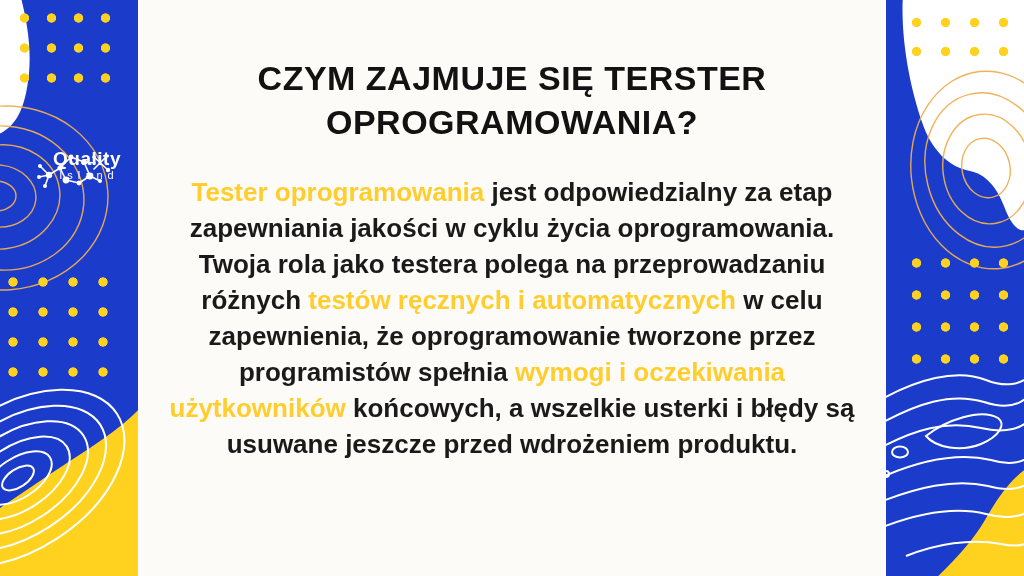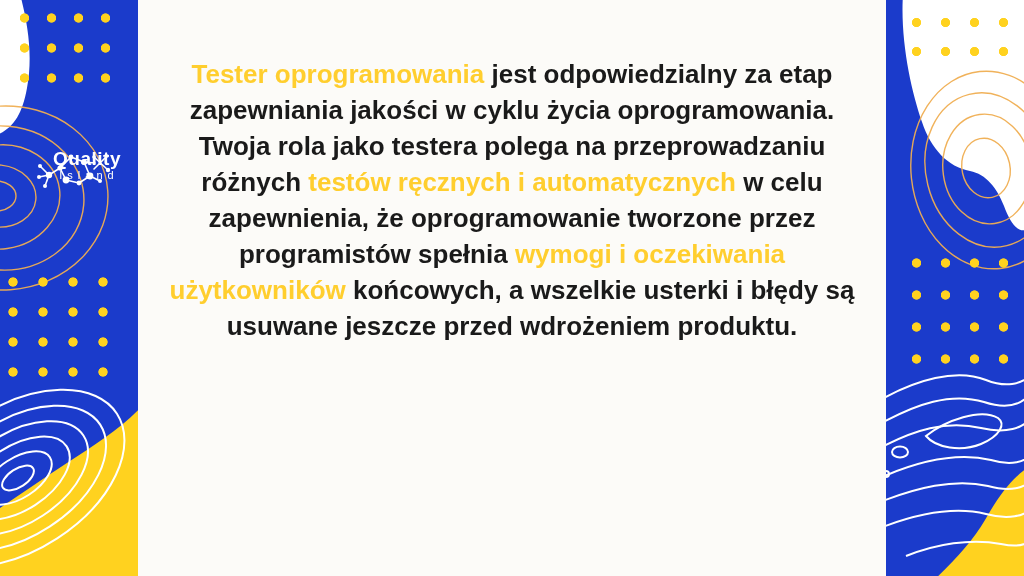--- a/index.html
+++ b/index.html
@@ -100,20 +100,22 @@
           <circle cx="70" cy="7" r="1.8"></circle>
         </g>
       </svg>
       <div class="logo-name">Quality</div>
       <div class="logo-sub">Island</div>
     </div>
   </div>
 
   <div class="content">
     <h1 class="title">
+      <div>CZYM ZAJMUJE SIĘ TERSTER</div>
+      <div>OPROGRAMOWANIA?</div>
     </h1>
     <p class="body-text"><span class="hl">Tester oprogramowania </span><span>jest odpowiedzialny za etap zapewniania jakości w cyklu życia oprogramowania. Twoja rola jako testera polega na przeprowadzaniu różnych </span><span class="hl">testów ręcznych i automatycznych</span><span> w celu zapewnienia, że oprogramowanie tworzone przez programistów spełnia </span><span class="hl">wymogi i oczekiwania użytkowników</span><span> końcowych, a wszelkie usterki i błędy są usuwane jeszcze przed wdrożeniem produktu.</span></p>
   </div>
 
   <div class="panel right">
     <svg width="138" height="576" viewBox="0 0 138 576">
 
       <path d="M 17,-6 L 144,-6 L 144,228 C 132,236 124,222 118,206 C 111,188 100,174 84,171 C 62,167 45,149 36,122 C 25,90 14,40 17,-6 Z" fill="#FFFFFF"></path>
 
       <g fill="none" stroke="#F0AE52" stroke-width="1.4" opacity="0.95">

